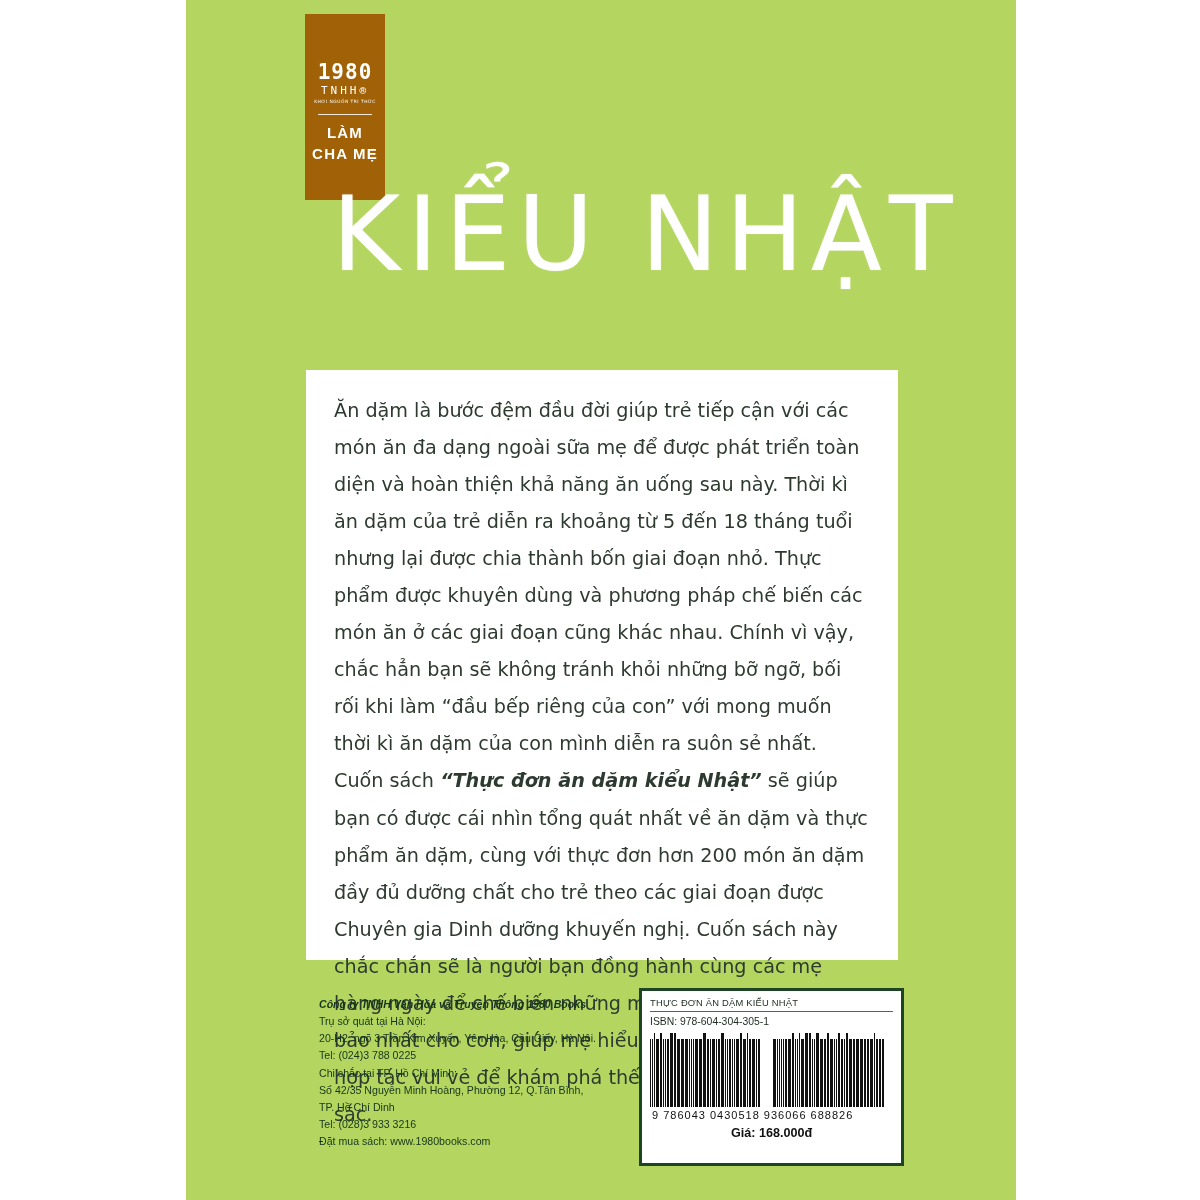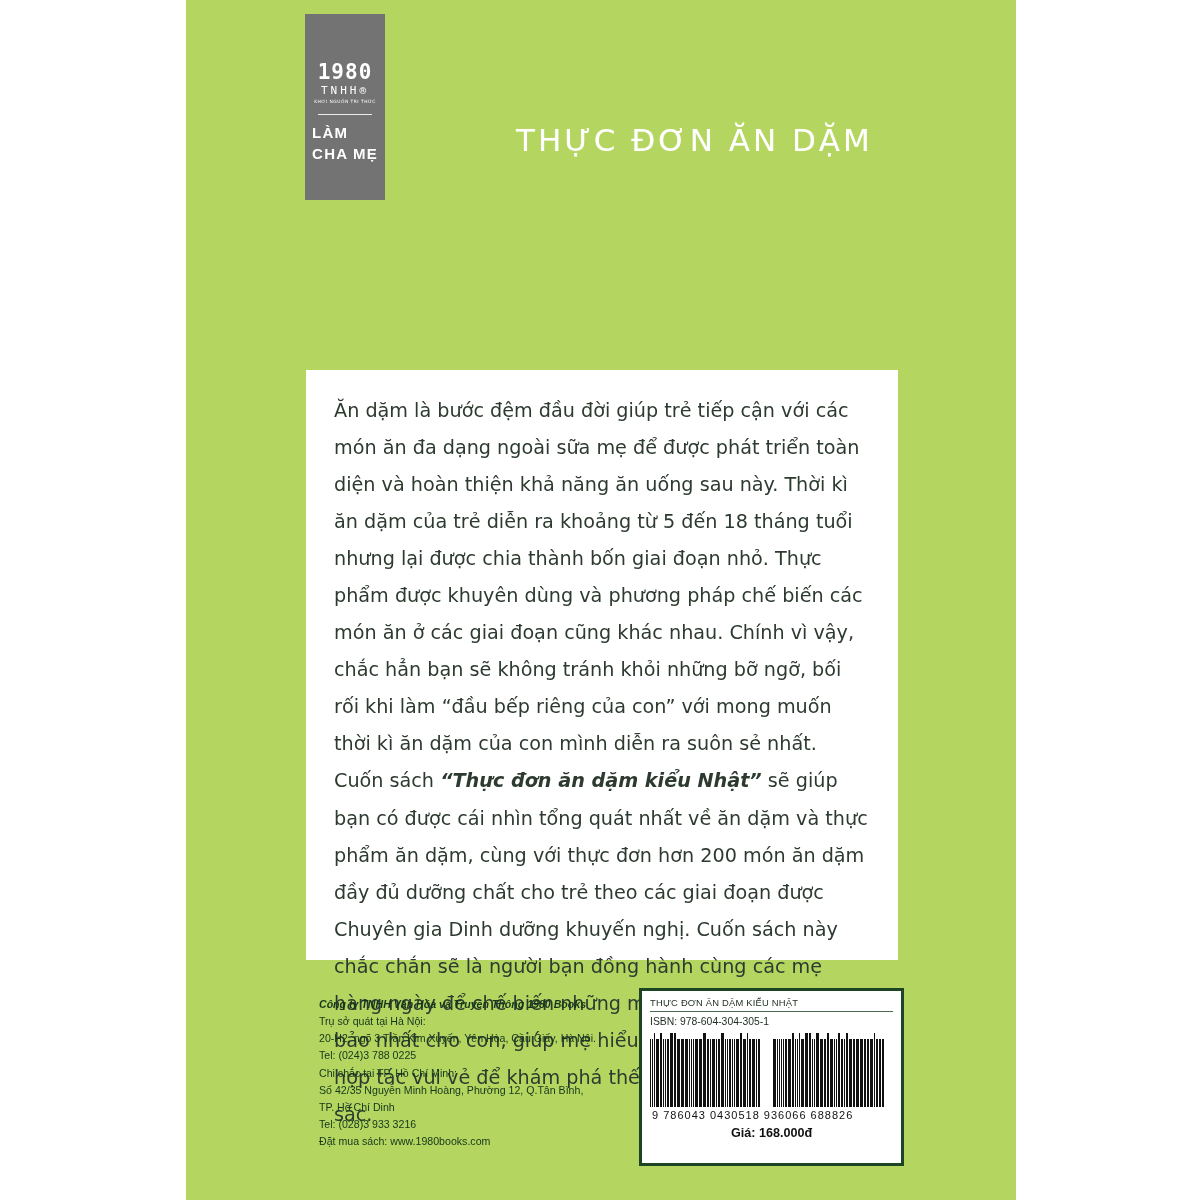--- a/index.html
+++ b/index.html
@@ -23,21 +23,21 @@
     overflow: hidden;
   }
 
   
   .pub-block {
     position: absolute;
     left: 119px;
     top: 14px;
     width: 80px;
     height: 186px;
-    background: #737373;
+    background: #a16207;
     display: flex;
     flex-direction: column;
     align-items: center;
   }
   .pub-logo {
     margin-top: 48px;
     text-align: center;
     color: #ffffff;
   }
   .pub-logo .l1 {
@@ -61,20 +61,21 @@
   }
   .pub-rule {
     width: 54px;
     height: 1px;
     background: #ffffff;
     opacity: 0.85;
     margin: 9px 0 8px 0;
   }
   .pub-series {
     color: #ffffff;
+    text-align: center;
     font-family: "Liberation Sans", sans-serif;
     font-weight: bold;
     font-size: 15px;
     letter-spacing: 1.2px;
     line-height: 1.35;
   }
 
   
   .title-sub {
     position: absolute;
@@ -209,21 +210,21 @@
       <div class="l2">TNHH®</div>
       <div class="l3">KHƠI NGUỒN TRI THỨC</div>
     </div>
     <div class="pub-rule"></div>
     <div class="pub-series">
       <div>LÀM</div>
       <div>CHA MẸ</div>
     </div>
   </div>
 
-  <div class="title-sub">THỰC ĐƠN ĂN DẶM</div>
+  <div class="title-main">KIỂU NHẬT</div>
 
   <div class="desc-panel">
     <p><span>Ăn dặm là bước đệm đầu đời giúp trẻ tiếp cận với các món ăn đa dạng ngoài sữa mẹ để được phát triển toàn diện và hoàn thiện khả năng ăn uống sau này. Thời kì ăn dặm của trẻ diễn ra khoảng từ 5 đến 18 tháng tuổi nhưng lại được chia thành bốn giai đoạn nhỏ. Thực phẩm được khuyên dùng và phương pháp chế biến các món ăn ở các giai đoạn cũng khác nhau. Chính vì vậy, chắc hẳn bạn sẽ không tránh khỏi những bỡ ngỡ, bối rối khi làm “đầu bếp riêng của con” với mong muốn thời kì ăn dặm của con mình diễn ra suôn sẻ nhất. Cuốn sách </span><span class="em">“Thực đơn ăn dặm kiểu Nhật”</span><span> sẽ giúp bạn có được cái nhìn tổng quát nhất về ăn dặm và thực phẩm ăn dặm, cùng với thực đơn hơn 200 món ăn dặm đầy đủ dưỡng chất cho trẻ theo các giai đoạn được Chuyên gia Dinh dưỡng khuyến nghị. Cuốn sách này chắc chắn sẽ là người bạn đồng hành cùng các mẹ hàng ngày để chế biến những món ăn ngon và đảm bảo nhất cho con, giúp mẹ hiểu khẩu vị và cùng con hợp tác vui vẻ để khám phá thế giới ẩm thực đầy màu sắc.</span></p>
   </div>
 
   <div class="footer-info">
     <div class="strong">Công ty TNHH Văn Hóa và Truyền Thông 1980 Books</div>
     <div>Trụ sở quát tại Hà Nội:</div>
     <div>20-H2, ngõ 3 Trần Kim Xuyến, Yên Hòa, Cầu Giấy, Hà Nội.</div>
     <div>Tel: (024)3 788 0225</div>

